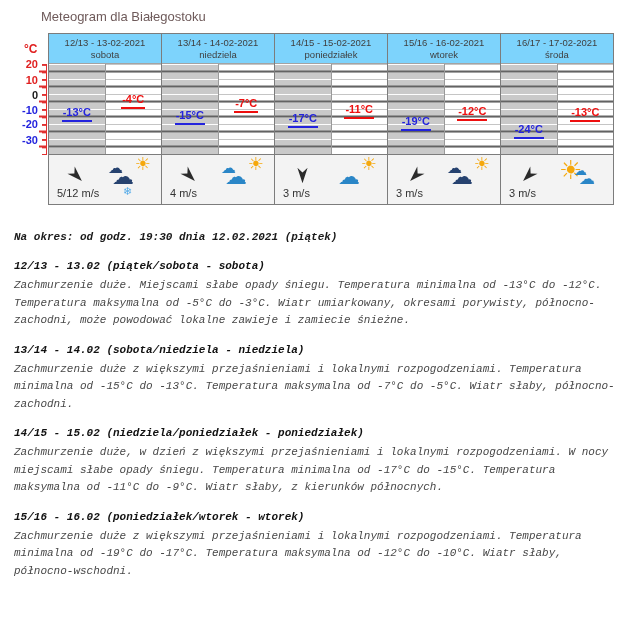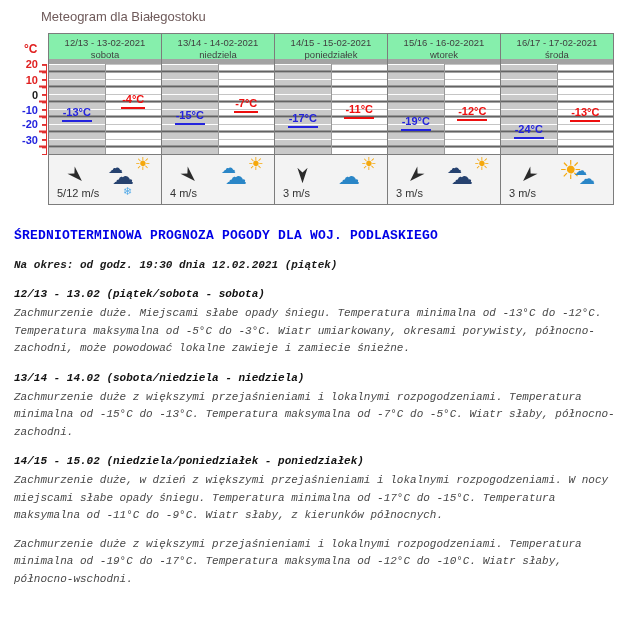--- a/index.html
+++ b/index.html
@@ -6,21 +6,21 @@
   body{width:621px;height:629px;overflow:hidden;font-family:"Liberation Sans",sans-serif;}
 
   
   .meteo{position:relative;height:213px;}
   .meteo-title{position:absolute;left:41px;top:9px;font-size:13px;color:#6e5a5a;}
 
   .chart{position:absolute;left:48px;top:33px;width:566px;display:flex;border:1px solid #7c7c7c;box-sizing:border-box;}
   .day-col{flex:1;border-right:1px solid #7c7c7c;min-width:0;}
   .day-col:last-child{border-right:none;}
 
-  .hdr{height:30px;box-sizing:border-box;border-bottom:5px solid #a3a3a3;background:#86efac;text-align:center;padding-top:3px;}
+  .hdr{height:30px;box-sizing:border-box;border-bottom:1px solid #a3a3a3;background:#7dd3fc;text-align:center;padding-top:3px;}
   .hdr-date{font-size:9.5px;color:#3f3f3f;line-height:12px;}
   .hdr-name{font-size:9.5px;color:#3f3f3f;line-height:12px;}
 
   .plot{height:90px;display:flex;position:relative;}
   .half{flex:1;position:relative;
     background-image:
       linear-gradient(to bottom,#636363 0 2px,transparent 2px),
       linear-gradient(to bottom,#c3c3c3 0 1px,transparent 1px);
     background-size:100% 15px,100% 7.5px;
     background-position:0 6.5px,0 0;
@@ -227,34 +227,34 @@
           <span class="snow"></span>
         </div>
         <div class="wind-speed">3 m/s</div>
       </div>
     </div>
 
   </div>
 </div>
 
 <div class="forecast">
-  <h2 class="f-heading">ŚREDNIOTERMINOWA PROGNOZA POGODY DLA WOJ. PODLASKIEGO</h2>
   <div class="period">
     <div class="period-line">Na okres: od godz. 19:30 dnia 12.02.2021 (piątek)</div>
   </div>
 
   <div class="fsection">
     <h3>12/13 - 13.02 (piątek/sobota - sobota)</h3>
     <p>Zachmurzenie duże. Miejscami słabe opady śniegu. Temperatura minimalna od -13°C do -12°C. Temperatura maksymalna od -5°C do -3°C. Wiatr umiarkowany, okresami porywisty, północno-zachodni, może powodować lokalne zawieje i zamiecie śnieżne.</p>
   </div>
   <div class="fsection">
     <h3>13/14 - 14.02 (sobota/niedziela - niedziela)</h3>
     <p>Zachmurzenie duże z większymi przejaśnieniami i lokalnymi rozpogodzeniami. Temperatura minimalna od -15°C do -13°C. Temperatura maksymalna od -7°C do -5°C. Wiatr słaby, północno-zachodni.</p>
   </div>
   <div class="fsection">
     <h3>14/15 - 15.02 (niedziela/poniedziałek - poniedziałek)</h3>
     <p>Zachmurzenie duże, w dzień z większymi przejaśnieniami i lokalnymi rozpogodzeniami. W nocy miejscami słabe opady śniegu. Temperatura minimalna od -17°C do -15°C. Temperatura maksymalna od -11°C do -9°C. Wiatr słaby, z kierunków północnych.</p>
   </div>
   <div class="fsection">
+    <h3>15/16 - 16.02 (poniedziałek/wtorek - wtorek)</h3>
     <p>Zachmurzenie duże z większymi przejaśnieniami i lokalnymi rozpogodzeniami. Temperatura minimalna od -19°C do -17°C. Temperatura maksymalna od -12°C do -10°C. Wiatr słaby, północno-wschodni.</p>
   </div>
 
 </div>
 
 </body></html>

